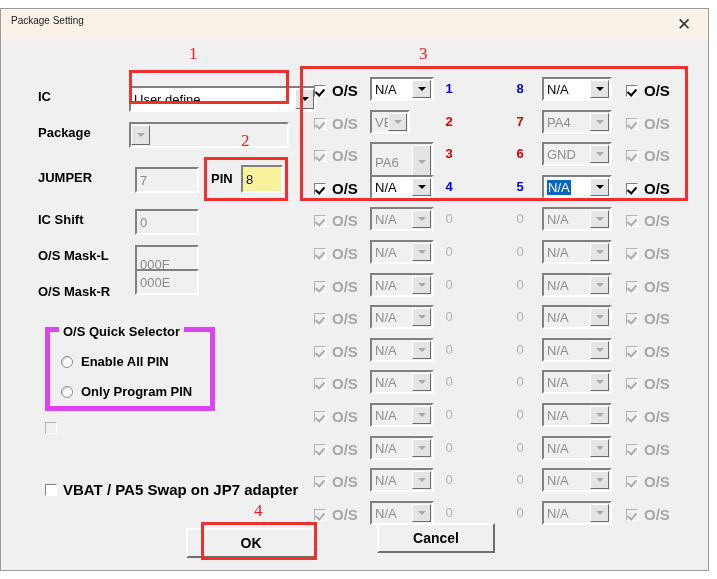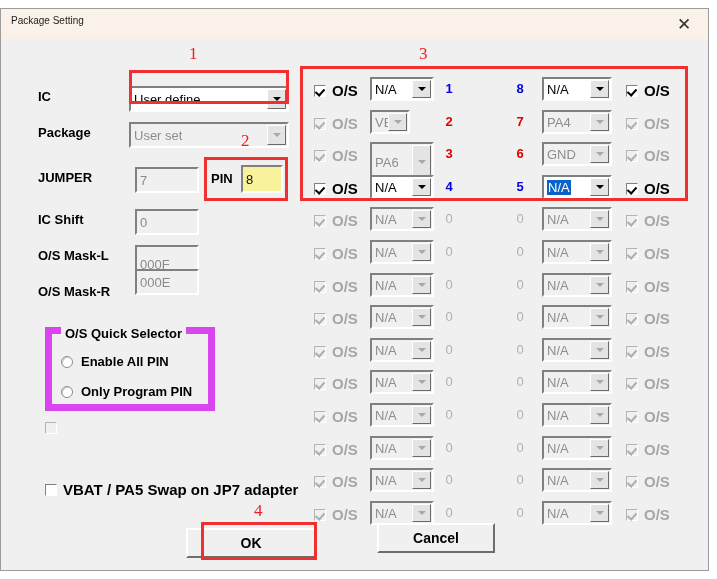--- a/index.html
+++ b/index.html
@@ -113,21 +113,21 @@
     box-shadow:inset 1px 1px 0 #d0d0d0;
   }
   .radio .txt{
     margin-left:8px;font-size:13px;font-weight:bold;color:#000;
     font-family:"Liberation Sans", sans-serif;white-space:nowrap;
   }
 
   
   .groupbox{
     position:absolute;box-sizing:border-box;
-    border:7px solid #d946ef;
+    border:5px solid #d946ef;
   }
   .groupbox .gtitle{
     position:absolute;left:9px;top:-8px;background:#eff0ef;
     padding:0 4px;font-size:13px;font-weight:bold;color:#000;
     font-family:"Liberation Sans", sans-serif;white-space:nowrap;
   }
 
   
   .pinnum{
     position:absolute;font-size:13px;font-weight:bold;
@@ -161,27 +161,26 @@
 <div class="window">
 
   <div class="titlebar">
     <div class="title-text">Package Setting</div>
     <div class="close-btn">✕</div>
   </div>
 
   <div class="client">
     <div id="left-col">
         <div class="lbl" style="left: 37px; top: 50px;">IC</div>
-        <div class="combo" style="left: 128px; top: 47px; width: 160px; height: 26px;">
+        <div class="combo" style="left: 128px; top: 47px; width: 188px; height: 26px;">
           <div class="ctext">User define</div>
           <div class="arrow"></div>
         </div>
         <div class="lbl" style="left: 37px; top: 86px;">Package</div>
         <div class="combo disabled" style="left: 128px; top: 83px; width: 160px; height: 26px;">
-          <div class="ctext">User set</div>
           <div class="arrow"></div>
         </div>
         <div class="lbl" style="left: 37px; top: 131px;">JUMPER</div>
         <div class="textbox" style="left: 134px; top: 128px; width: 64px; height: 26px;">7</div>
         <div class="lbl" style="left: 37px; top: 173px;">IC Shift</div>
         <div class="textbox" style="left: 134px; top: 170px; width: 64px; height: 26px;">0</div>
         <div class="lbl" style="left: 37px; top: 209px;">O/S Mask-L</div>
         <div class="textbox" style="left: 134px; top: 206px; width: 64px; height: 38px;">000F</div>
         <div class="lbl" style="left: 37px; top: 245px;">O/S Mask-R</div>
         <div class="textbox" style="left: 134px; top: 230px; width: 64px; height: 26px;">000E</div>

